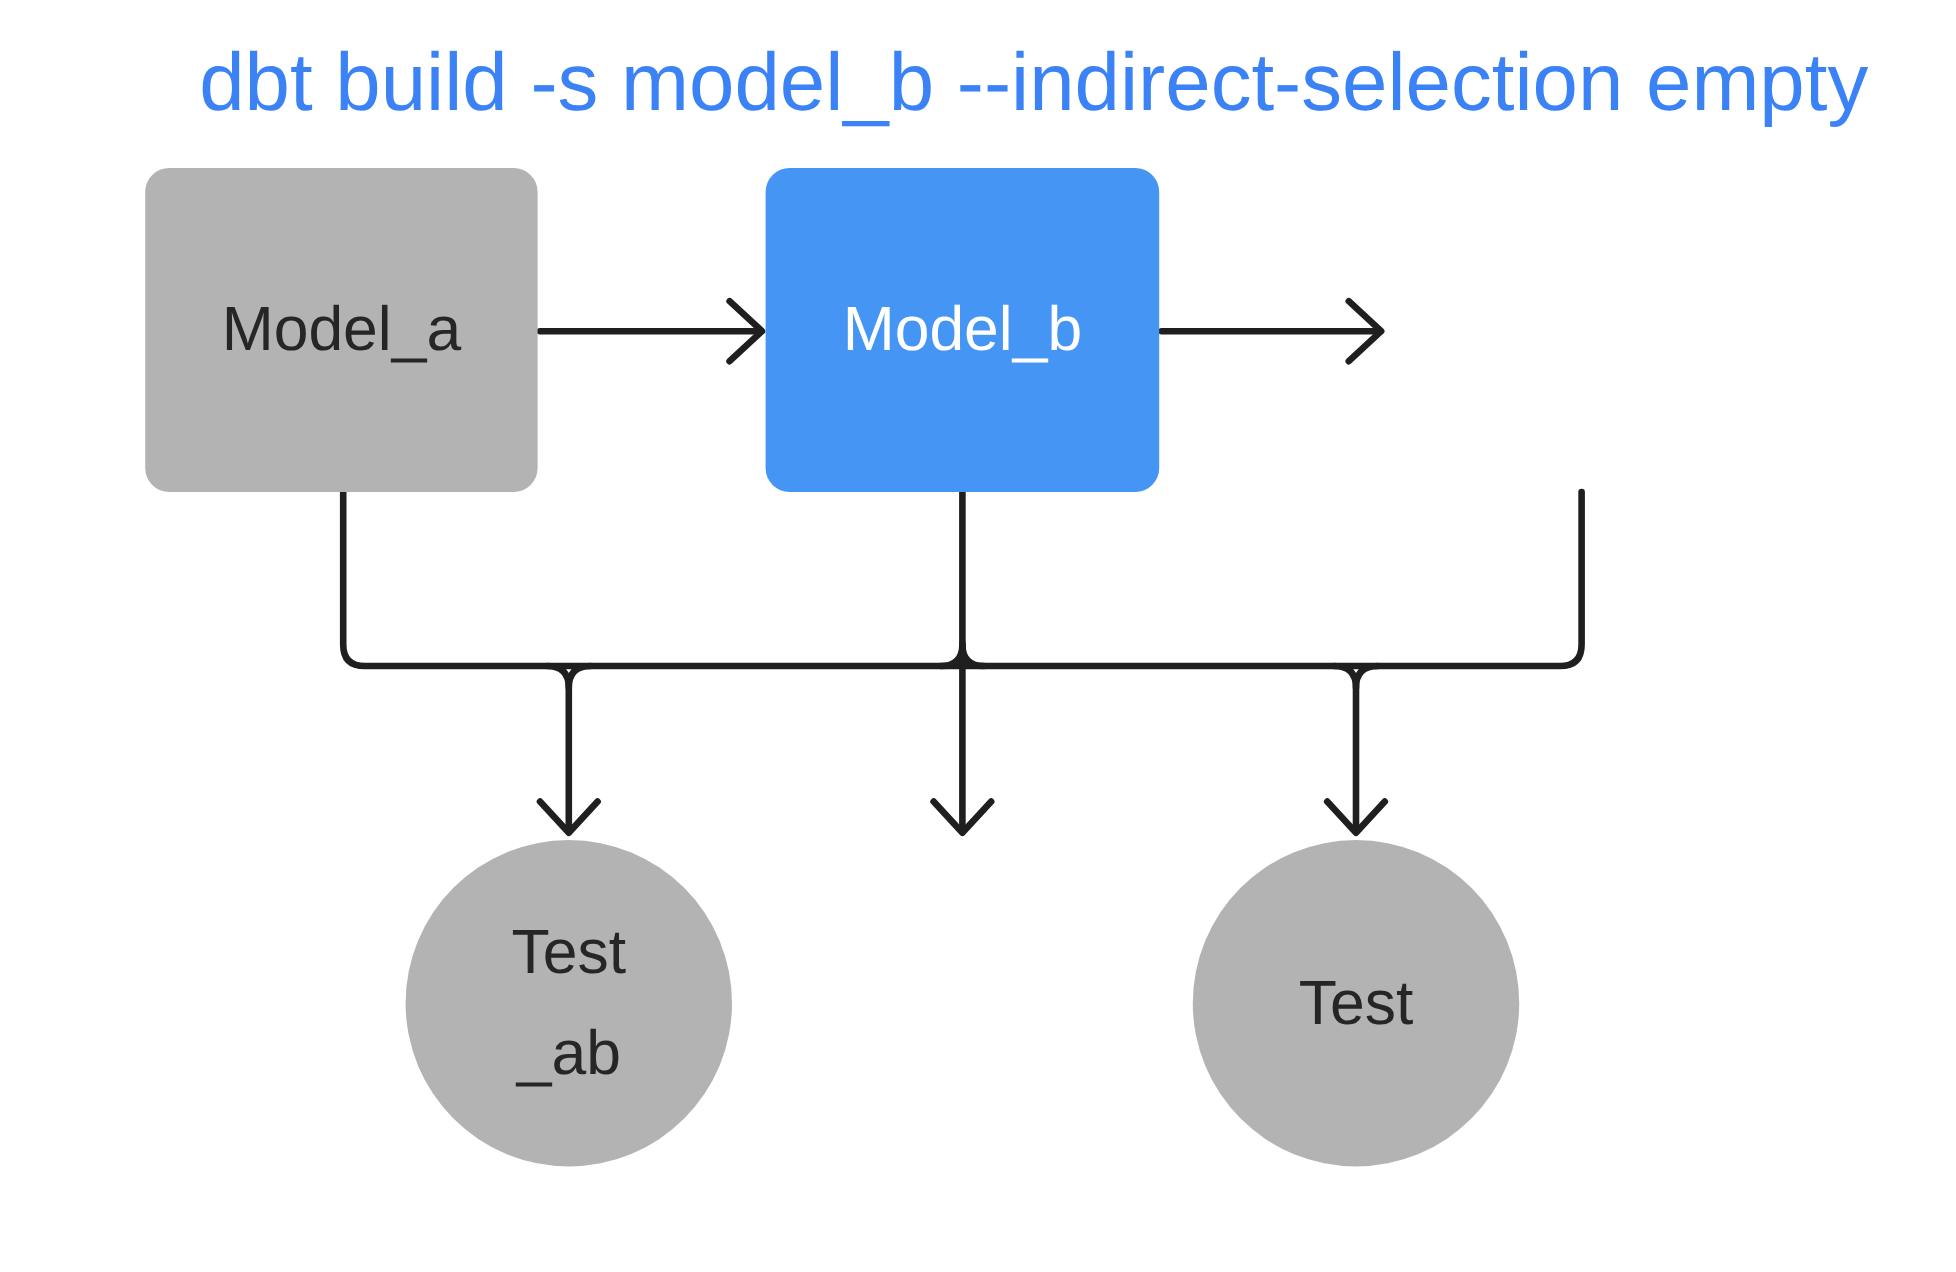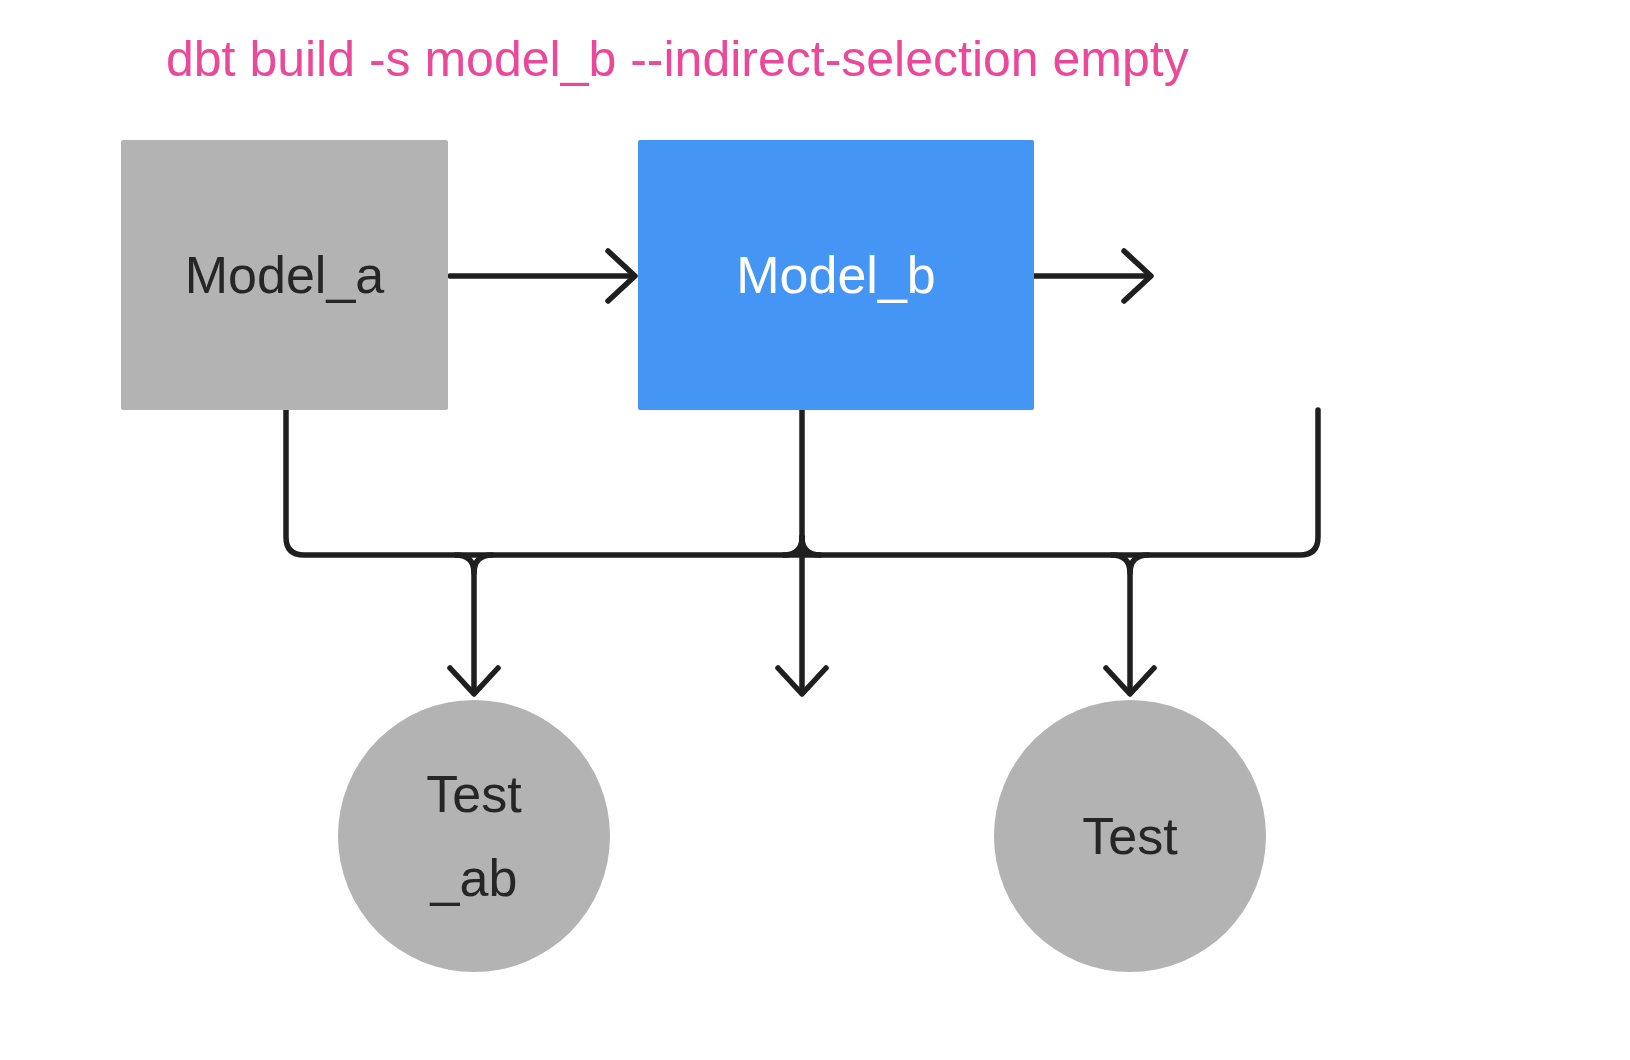--- a/index.html
+++ b/index.html
@@ -12,23 +12,23 @@
     position: relative;
     width: 1630px;
     height: 1060px;
     background: #ffffff;
     overflow: hidden;
   }
   .title {
     position: absolute;
     left: 166px;
     top: 30px;
-    font-size: 50px;
+    font-size: 68px;
     font-weight: 500;
-    color: #ec4899;
+    color: #3b82f6;
     white-space: nowrap;
   }
   .edges-layer {
     position: absolute;
     left: 0;
     top: 0;
   }
   .node {
     position: absolute;
     display: flex;
@@ -36,29 +36,29 @@
     justify-content: center;
     box-sizing: border-box;
     font-size: 52px;
     font-weight: 500;
     color: #262626;
     text-align: center;
   }
   .model-box {
     top: 140px;
     height: 270px;
-    border-radius: 2px;
+    border-radius: 20px;
     background: #b3b3b3;
   }
   .model-box.selected {
     background: #4495f4;
     color: #ffffff;
   }
   .model-a { left: 121px; width: 327px; }
-  .model-b { left: 638px; width: 396px; }
+  .model-b { left: 638px; width: 328px; }
   .model-c { left: 1154px; width: 328px; }
   .test-circle {
     top: 700px;
     width: 272px;
     height: 272px;
     border-radius: 50%;
     background: #b3b3b3;
     flex-direction: column;
     line-height: 84px;
   }

